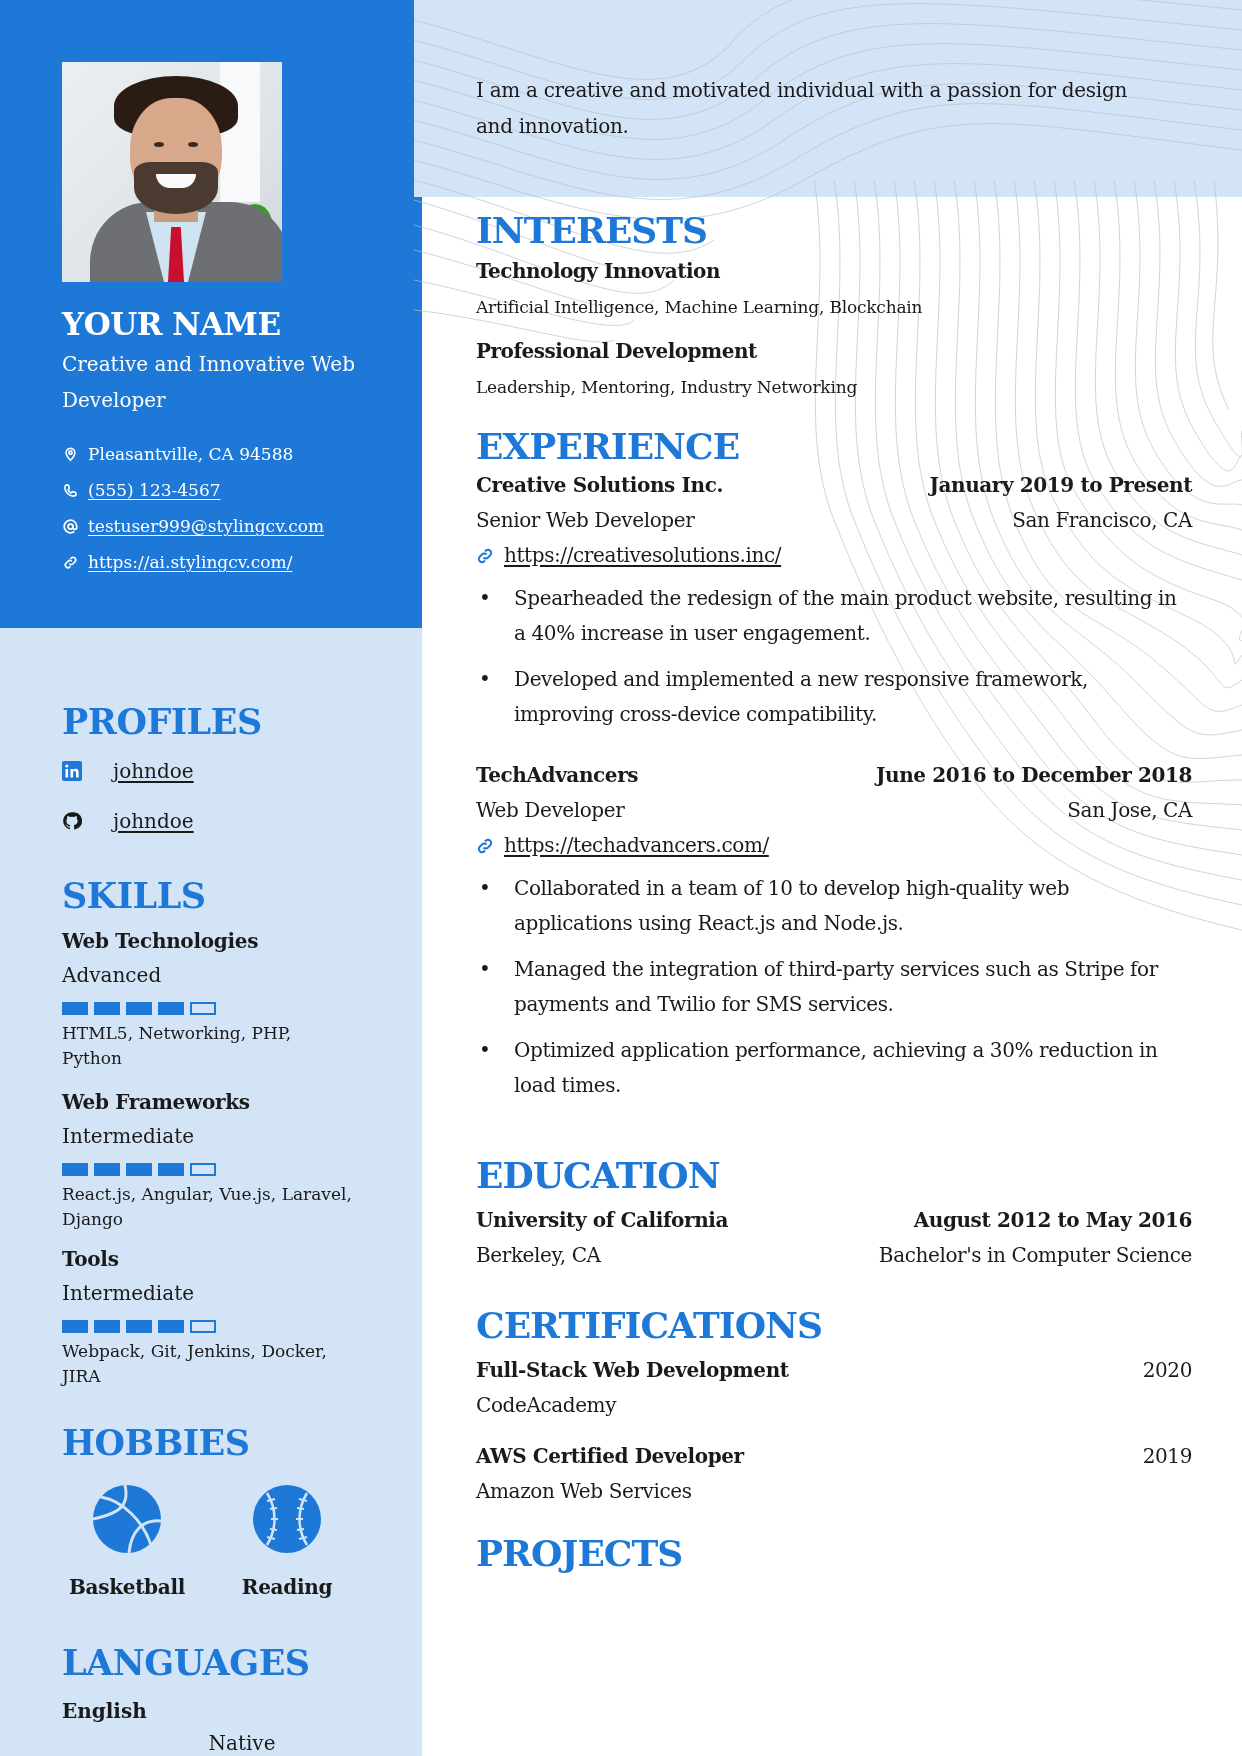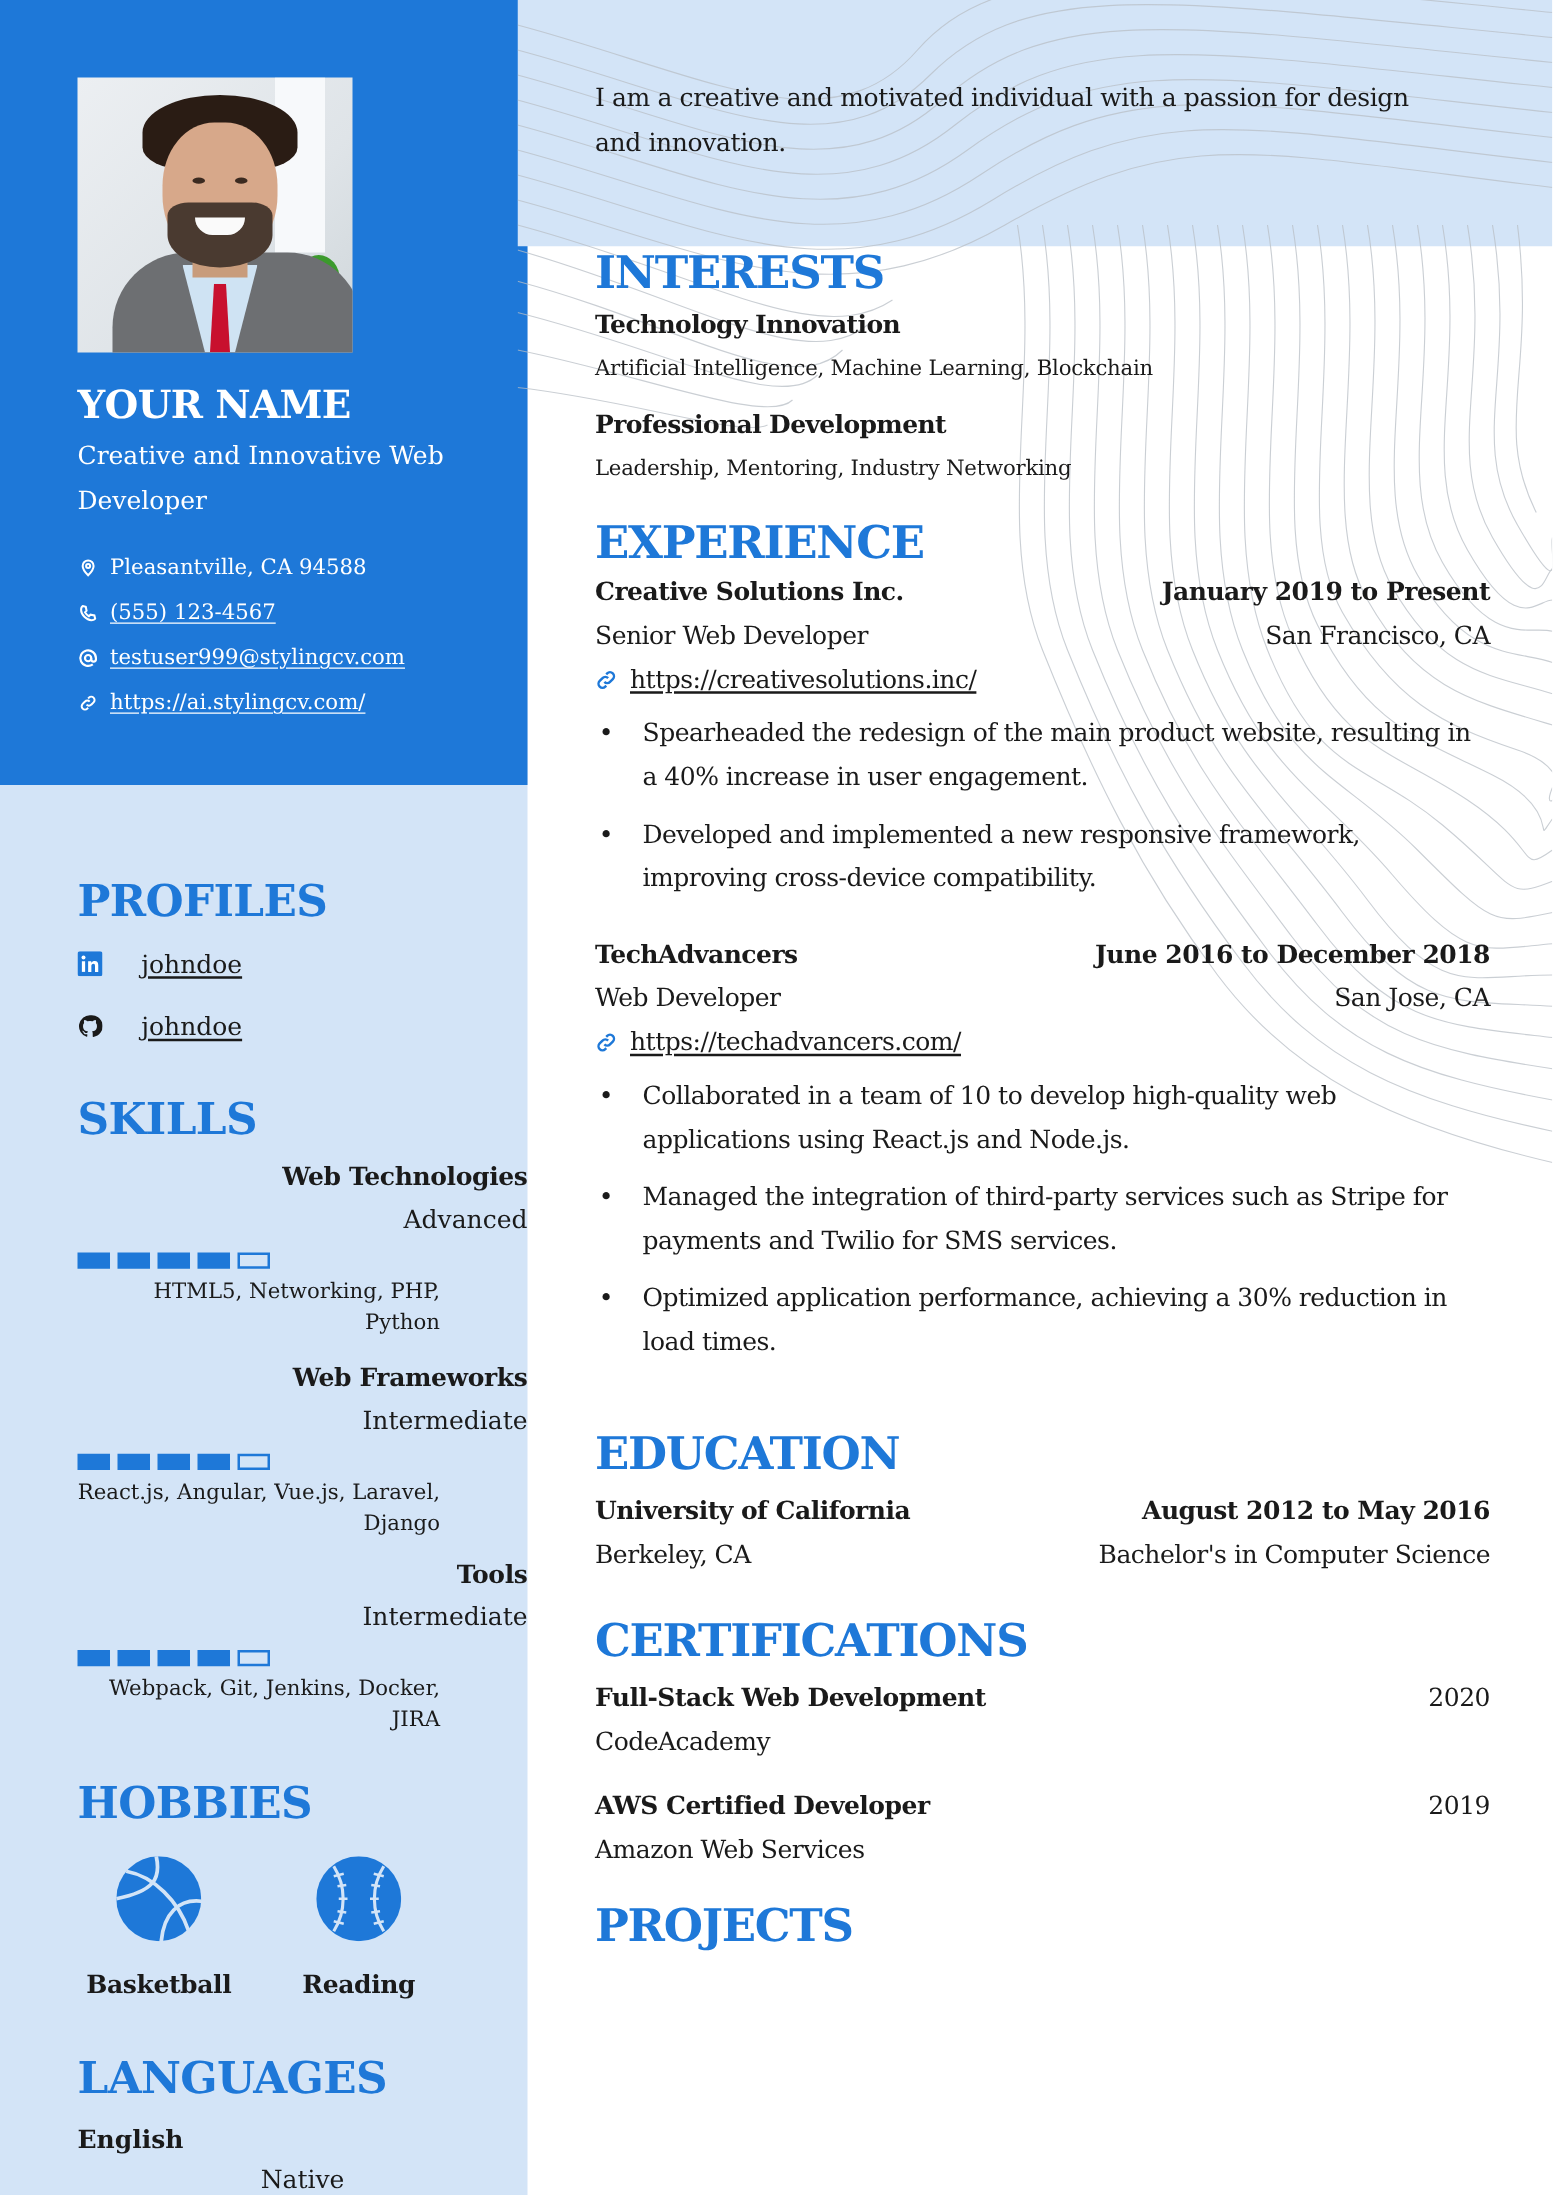--- a/index.html
+++ b/index.html
@@ -30,21 +30,21 @@
   .contact a { color: #ffffff; text-decoration: underline; text-underline-offset: 3px; }
 
   .side-body { padding: 72px 0 0 62px; }
   .side-h { font-size: 35px; color: #1e78d8; font-weight: bold; letter-spacing: -0.5px; line-height: 44px; }
   .profile { display: flex; align-items: center; font-size: 20px; height: 30px; margin-top: 12px; gap: 23px; }
   .profile + .profile { margin-top: 20px; }
   .profile .ic { width: 20px; height: 20px; margin-right: 8px; display: inline-flex; }
   .profile a { text-decoration: underline; text-underline-offset: 3px; color: #1a1a1a; }
 
   .skills-h { margin-top: 38px; }
-  .skill { margin-top: 6px; text-align: right; }
+  .skill { margin-top: 6px; }
   .skill-name { font-size: 20px; font-weight: bold; line-height: 34px; letter-spacing: -0.3px; }
   .skill-level { font-size: 20px; line-height: 34px; }
   .bar { display: flex; gap: 6px; margin-top: 10px; height: 13px; }
   .seg { width: 26px; height: 13px; background: #1e78d8; }
   .seg.off { background: transparent; border: 2px solid #1e78d8; }
   .skill-kw { font-size: 17px; line-height: 25px; margin-top: 6px; width: 290px; }
 
   .hobbies-h { margin-top: 32px; }
   .hobbies { display: flex; margin-top: 20px; }
   .hobby { width: 160px; display: flex; flex-direction: column; align-items: center; }
@@ -52,21 +52,21 @@
   .hobby .ic { width: 68px; height: 68px; }
   .hobby-label { font-size: 20px; font-weight: bold; margin-top: 22px; letter-spacing: -0.3px; }
 
   .lang-h { margin-top: 42px; }
   .lang-name { font-size: 20px; font-weight: bold; margin-top: 10px; line-height: 32px; }
   .lang-level { font-size: 20px; line-height: 32px; text-align: center; }
 
   .main { position: absolute; left: 414px; top: 0; width: 828px; height: 1756px; overflow: hidden; }
   .summary-band { position: absolute; left: 0; top: 0; width: 828px; height: 197px; background: #d3e4f7; }
   .waves { position: absolute; left: 0; top: 0; width: 828px; height: 1100px; }
-  .content { position: absolute; left: 62px; top: 0; width: 716px; }
+  .content { position: absolute; left: 62px; top: 12px; width: 716px; }
   .summary { font-size: 20px; line-height: 36px; margin-top: 60px; letter-spacing: -0.3px; width: 690px; }
   .main-h { font-size: 36px; color: #1e78d8; font-weight: bold; letter-spacing: -1px; line-height: 44px; }
   .interests-h { margin-top: 64px; }
   .int-title { font-size: 20px; font-weight: bold; letter-spacing: -0.5px; line-height: 34px; margin-top: 2px; }
   .int-kw { font-size: 17px; line-height: 30px; margin-top: 4px; letter-spacing: -0.2px; }
   .int-block + .int-block { margin-top: 12px; }
 
   .exp-h { margin-top: 22px; }
   .row { display: flex; justify-content: space-between; font-size: 20px; line-height: 35px; letter-spacing: -0.4px; }
   .row .b { font-weight: bold; }

